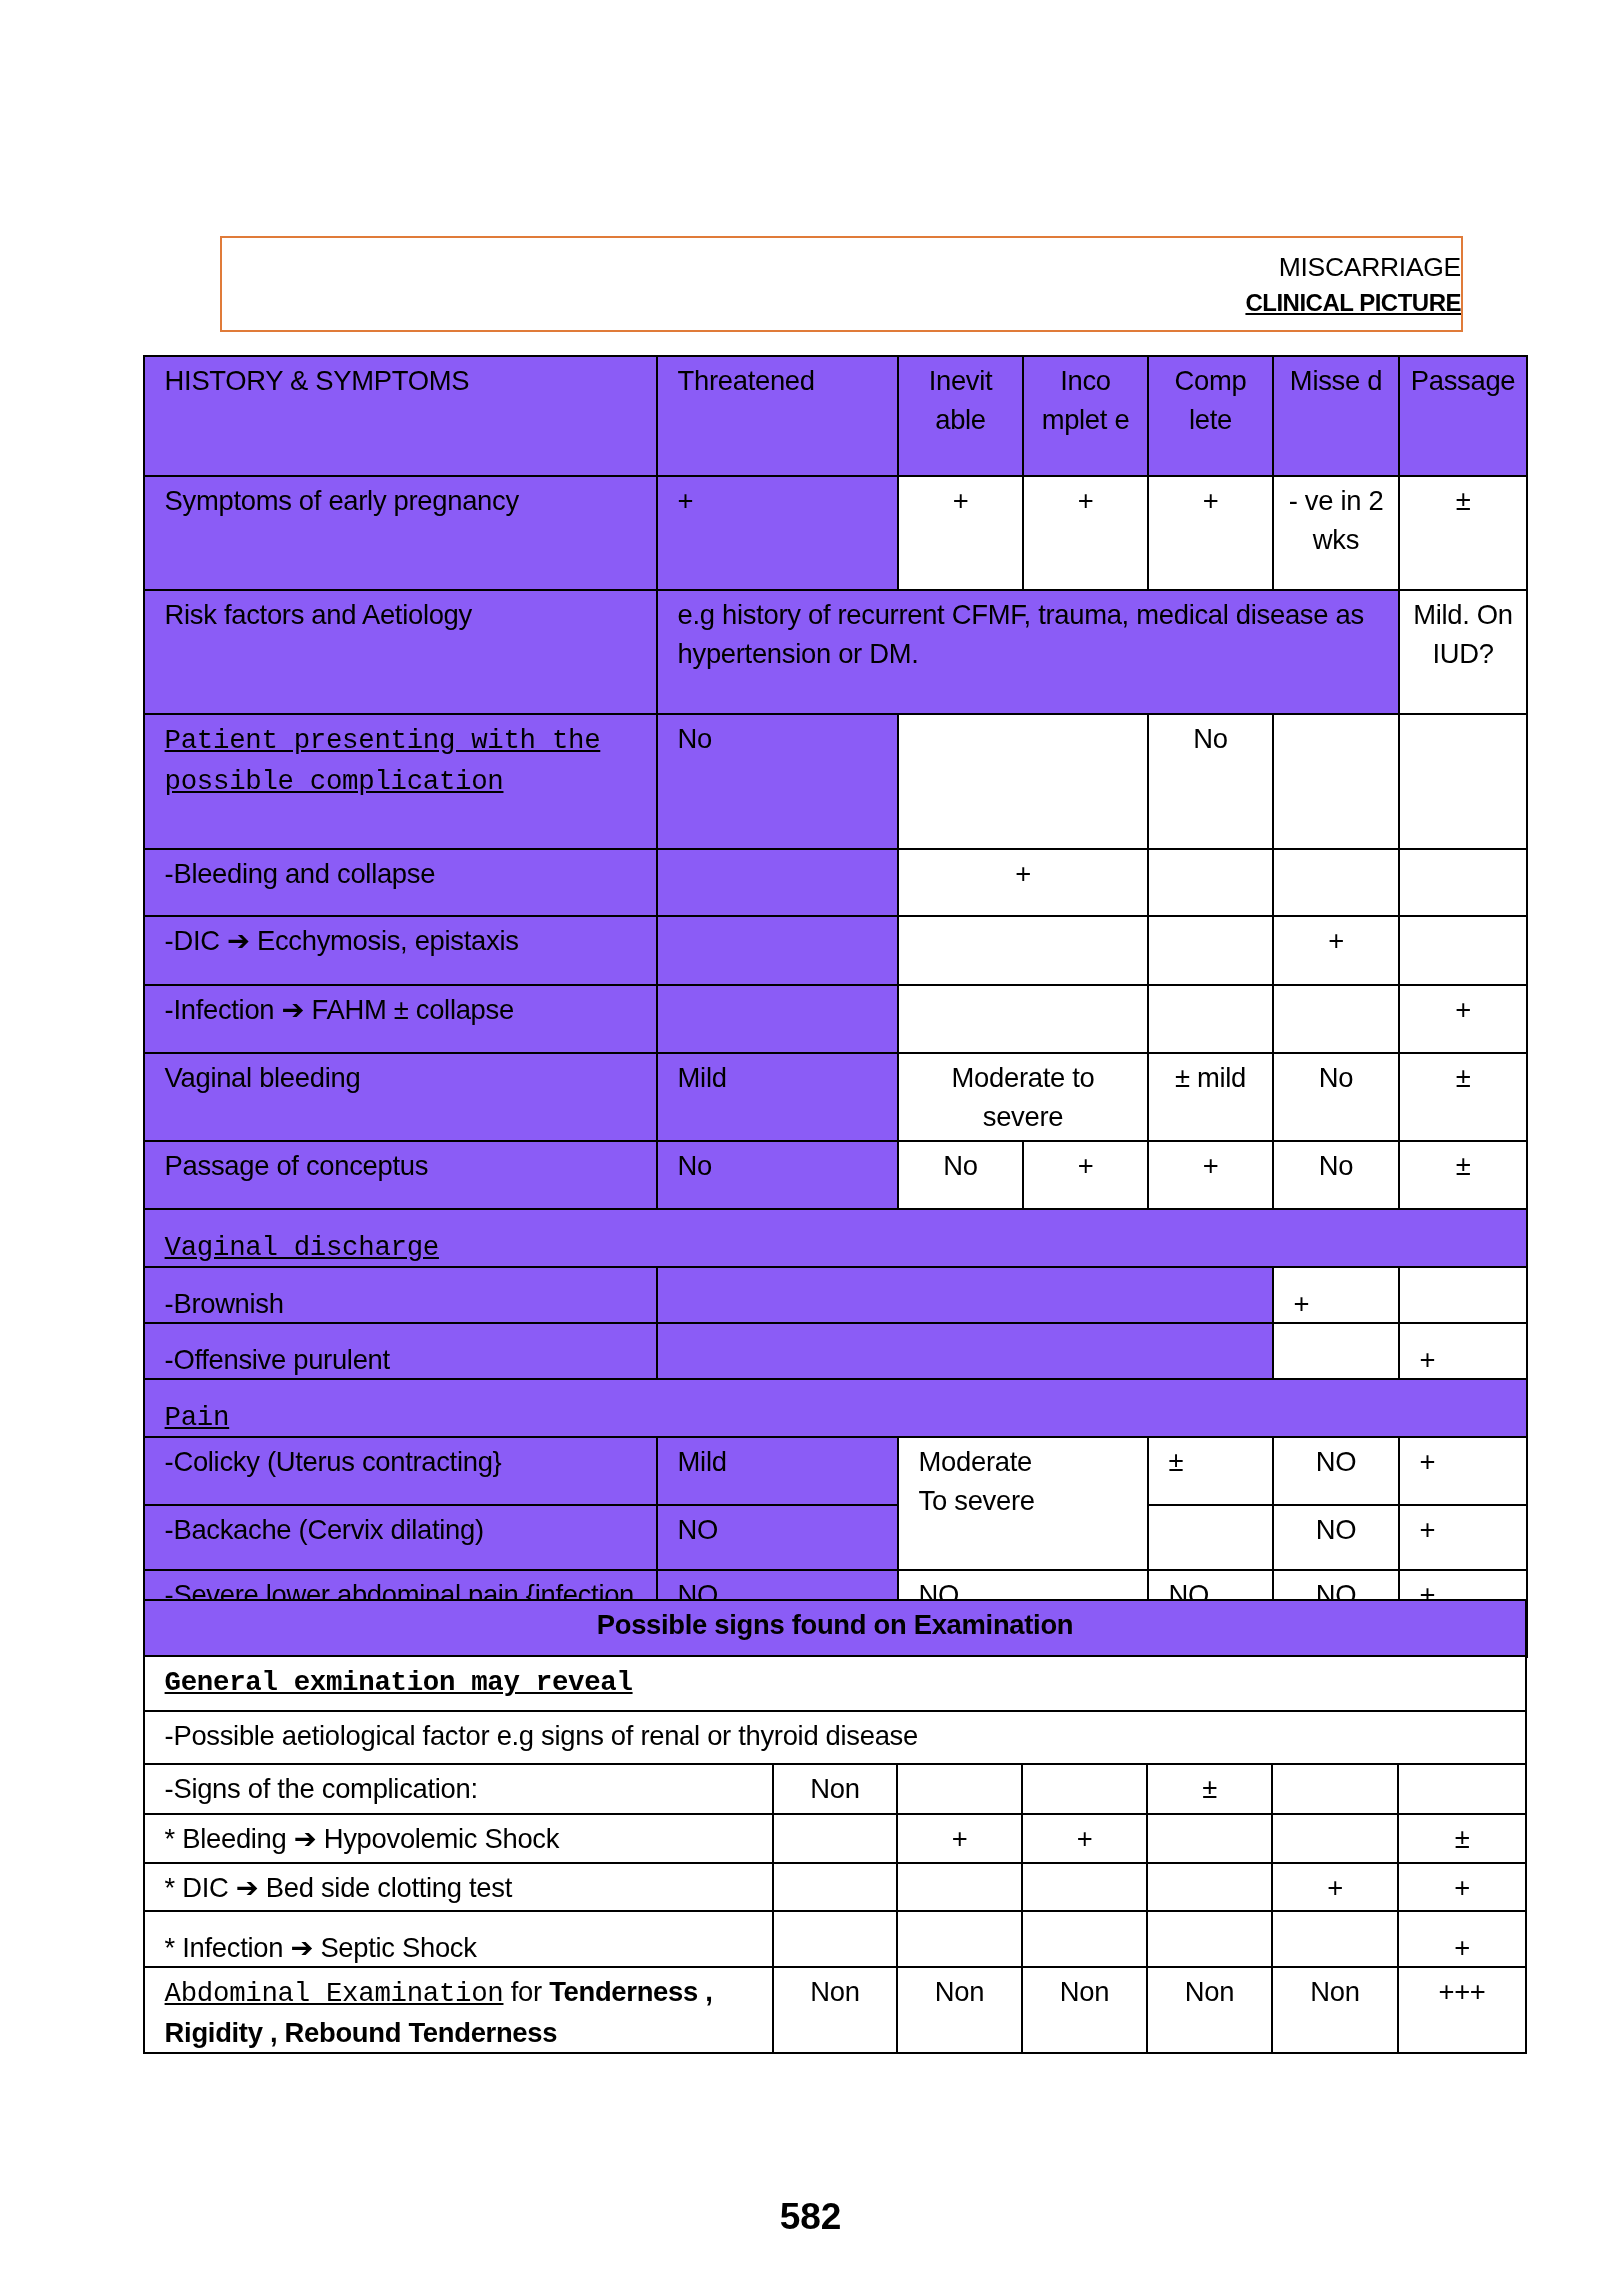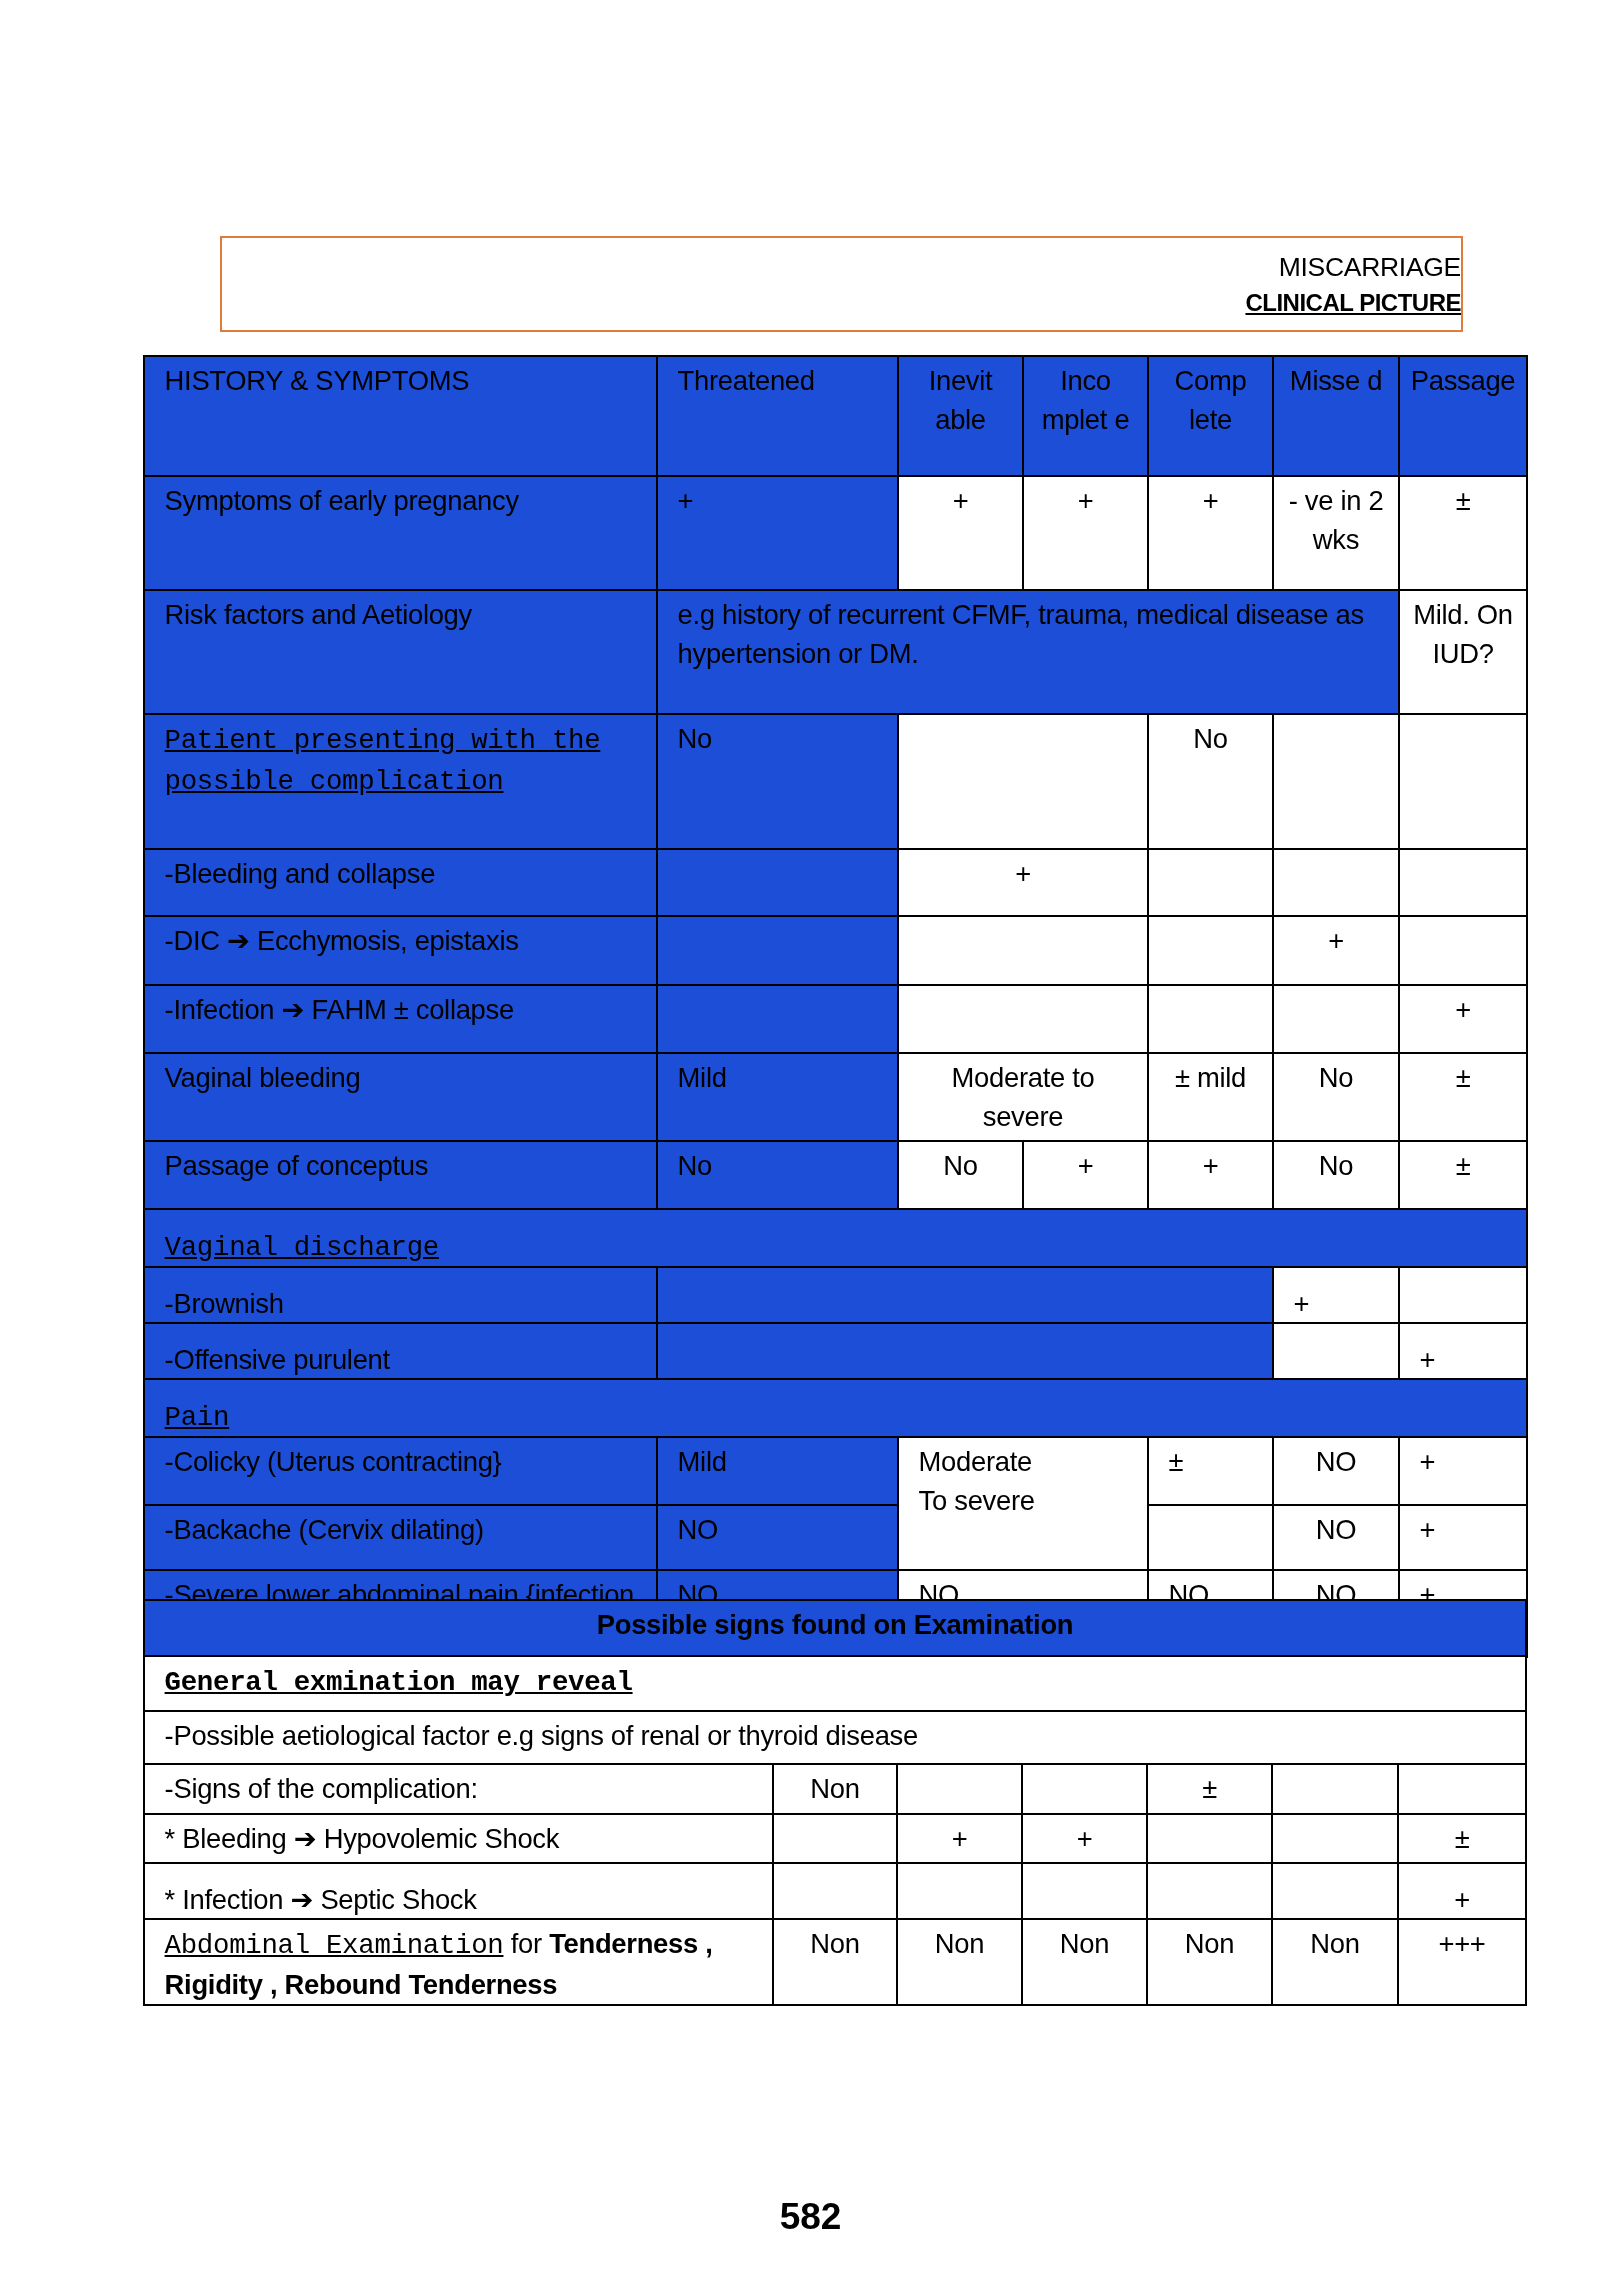--- a/index.html
+++ b/index.html
@@ -5,21 +5,21 @@
   html, body { margin:0; padding:0; background:#ffffff; }
   body { width:1621px; height:2293px; position:relative; overflow:hidden;
          font-family:"Liberation Sans", "DejaVu Sans", sans-serif; color:#000; }
   .title-box { position:absolute; left:220px; top:236px; width:1243px; height:96px;
                border:2.9px solid #e07b39; box-sizing:border-box; text-align:right; }
   .title-line1 { margin-top:11.8px; font-size:26.5px; line-height:35px; letter-spacing:-0.3px; }
   .title-line2 { font-size:24px; line-height:35px; font-weight:bold; text-decoration:underline; letter-spacing:-0.5px; }
   table { position:absolute; border-collapse:collapse; table-layout:fixed; }
   td { border:2.9px solid #000; vertical-align:top; font-size:27.4px; line-height:39px;
        padding:3.9px 19.6px 0 19.6px; box-sizing:border-box; letter-spacing:-0.3px; overflow:hidden; }
-  td.g { background:#1d4ed8; }
+  td.g { background:#8b5cf6; }
   td.w { background:#ffffff; }
   td.c { text-align:center; padding-left:3.9px; padding-right:3.9px; }
   td.l { text-align:left; }
   .u { text-decoration:underline;font-family:Liberation Mono, monospace; }
   .b { font-weight:bold; }
   td.thin { padding-top:17px; line-height:37px; }
   .t1 { left:143px; top:355px; width:1385px; }
   .t2 { left:143px; top:1599px; width:1237px; }
   .page-num { position:absolute; left:0; width:1621px; top:2196px; text-align:center;
               font-size:37px; font-weight:bold; font-family:"Liberation Sans", sans-serif; }
@@ -208,20 +208,29 @@
   </tr>
   <tr style="height:49px">
     <td class="w l">* Bleeding ➔ Hypovolemic Shock</td>
     <td class="w c"></td>
     <td class="w c">+</td>
     <td class="w c">+</td>
     <td class="w c"></td>
     <td class="w c"></td>
     <td class="w c">±</td>
   </tr>
+  <tr style="height:48px">
+    <td class="w l">* DIC ➔  Bed side clotting test</td>
+    <td class="w c"></td>
+    <td class="w c"></td>
+    <td class="w c"></td>
+    <td class="w c"></td>
+    <td class="w c">+</td>
+    <td class="w c">+</td>
+  </tr>
   <tr style="height:43px">
     <td class="w l thin">* Infection ➔  Septic Shock</td>
     <td class="w c thin"></td>
     <td class="w c thin"></td>
     <td class="w c thin"></td>
     <td class="w c thin"></td>
     <td class="w c thin"></td>
     <td class="w c thin">+</td>
   </tr>
   <tr style="height:82px">

